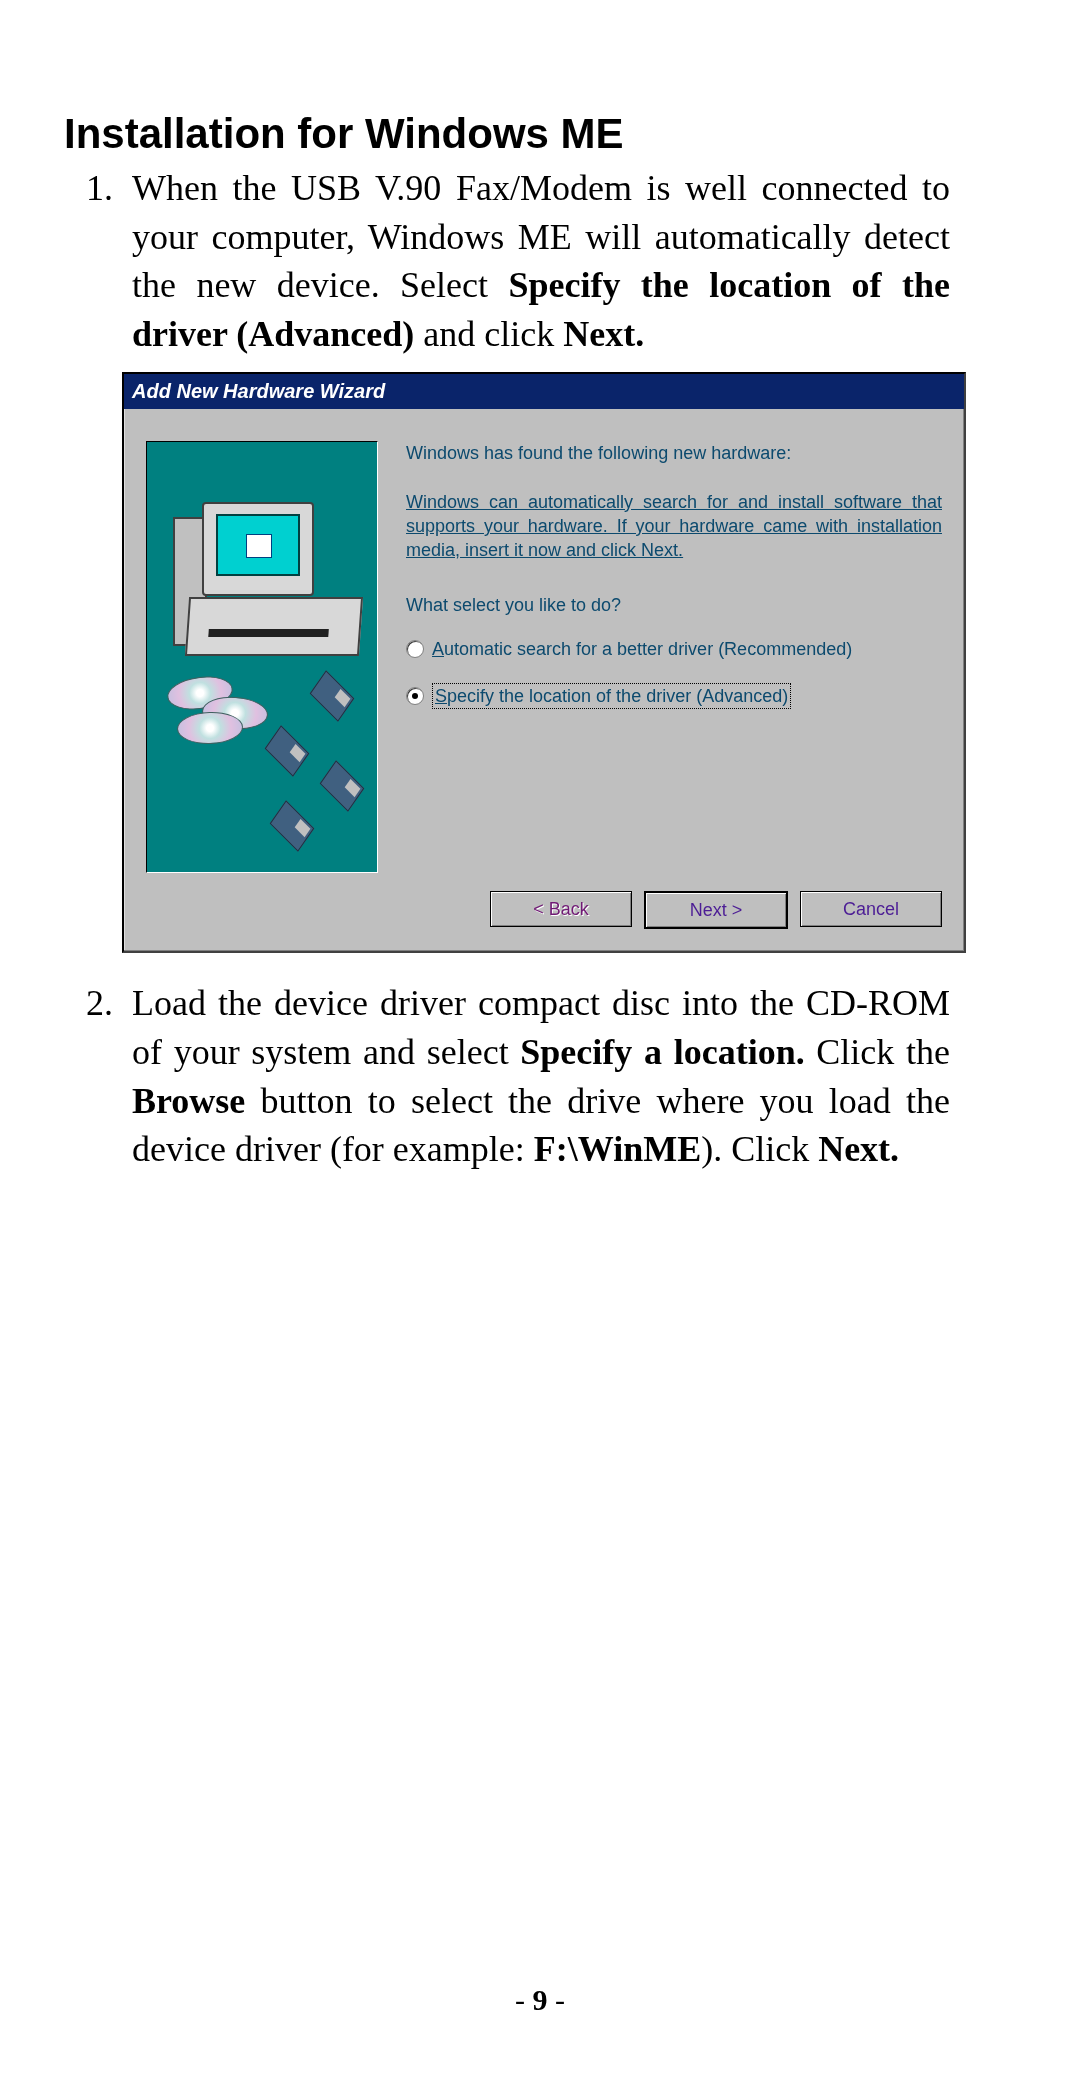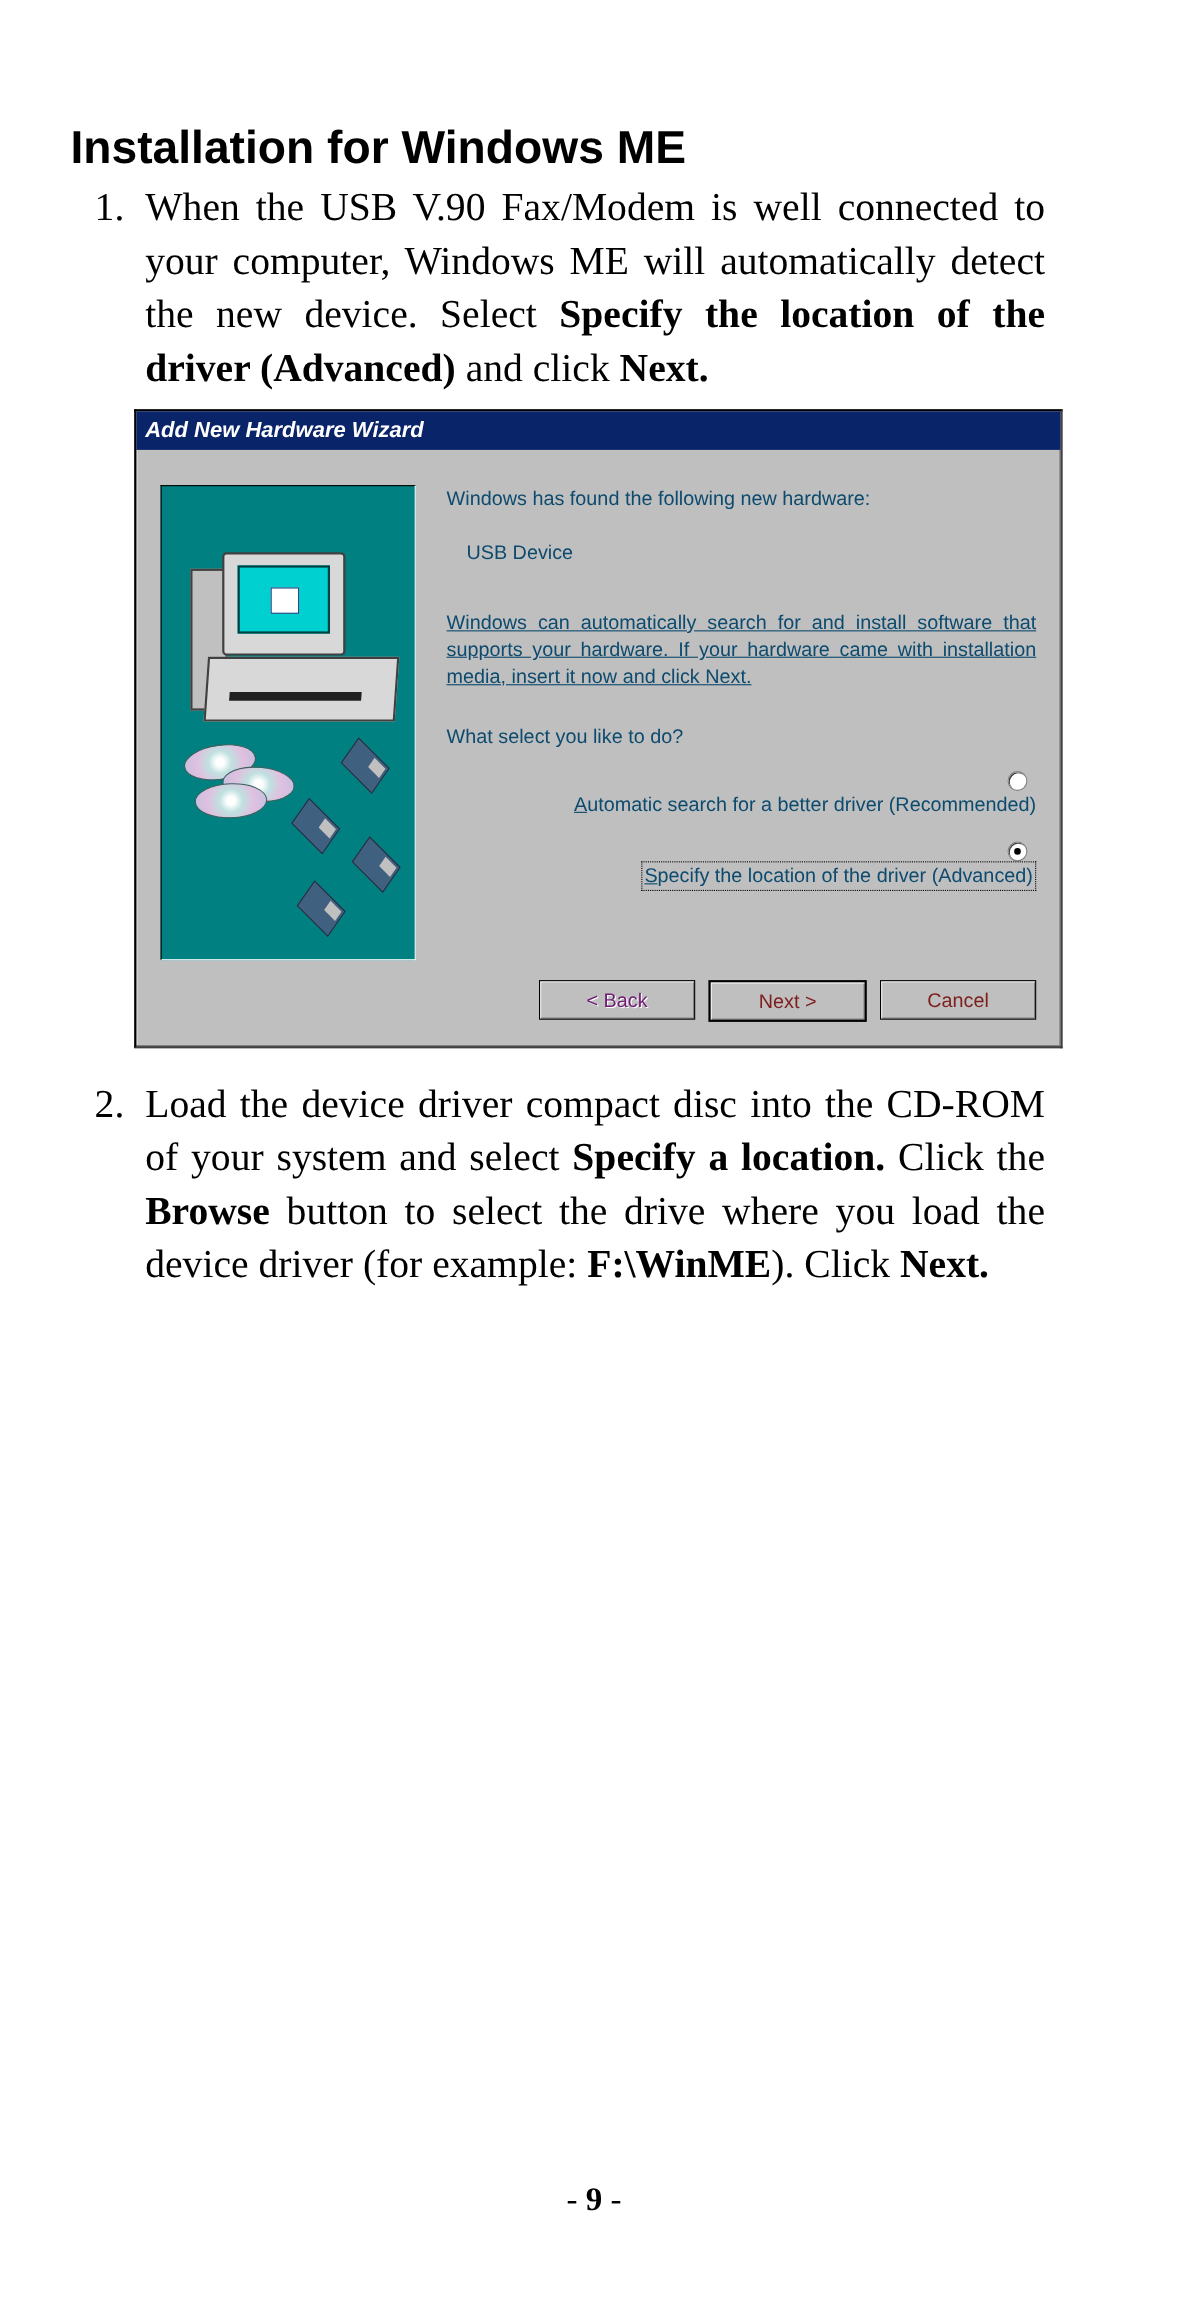--- a/index.html
+++ b/index.html
@@ -81,23 +81,22 @@
   }
   .side-content .desc {
     margin-bottom: 30px;
     text-decoration: underline;
   }
   .side-content .prompt {
     margin-bottom: 20px;
   }
   .radio-row {
     display: flex;
-    align-items: flex-end;
+    align-items: center;
     margin-bottom: 22px;
-    flex-direction: column;
   }
   .radio {
     width: 16px;
     height: 16px;
     border-radius: 50%;
     background: #fff;
     border: 1px solid #808080;
     box-shadow: inset 1px 1px 0 #404040;
     margin-right: 8px;
     display: inline-flex;
@@ -129,21 +128,21 @@
     width: 140px;
     height: 34px;
     background: #bfbfbf;
     border: 1px solid #000;
     box-shadow: inset 1px 1px 0 #fff, inset -1px -1px 0 #808080;
     font-family: Tahoma, Arial, sans-serif;
     font-size: 18px;
     display: inline-flex;
     align-items: center;
     justify-content: center;
-    color: #7f1d1d;
+    color: #4c1d95;
   }
   .winbtn.default {
     border: 2px solid #000;
   }
   .winbtn.disabled {
     color: #701a75;
     text-shadow: 1px 1px 0 #fff;
   }
 
   
@@ -261,21 +260,20 @@
               </div>
             <div class="floppy f3">
                 <div class="metal"></div>
               </div>
             <div class="floppy f4">
                 <div class="metal"></div>
               </div>
           </div>
           <div class="side-content">
             <div class="found">Windows has found the following new hardware:</div>
-            <div class="device">USB Device</div>
             <div class="desc">Windows can automatically search for and install software that supports your hardware. If your hardware came with installation media, insert it now and click Next.</div>
             <div class="prompt">What select you like to do?</div>
 
             <div class="radio-row">
               <span class="radio"></span>
               <span class="radio-label"><span class="u">A</span><span>utomatic search for a better driver (Recommended)</span></span>
             </div>
 
             <div class="radio-row">
               <span class="radio">

